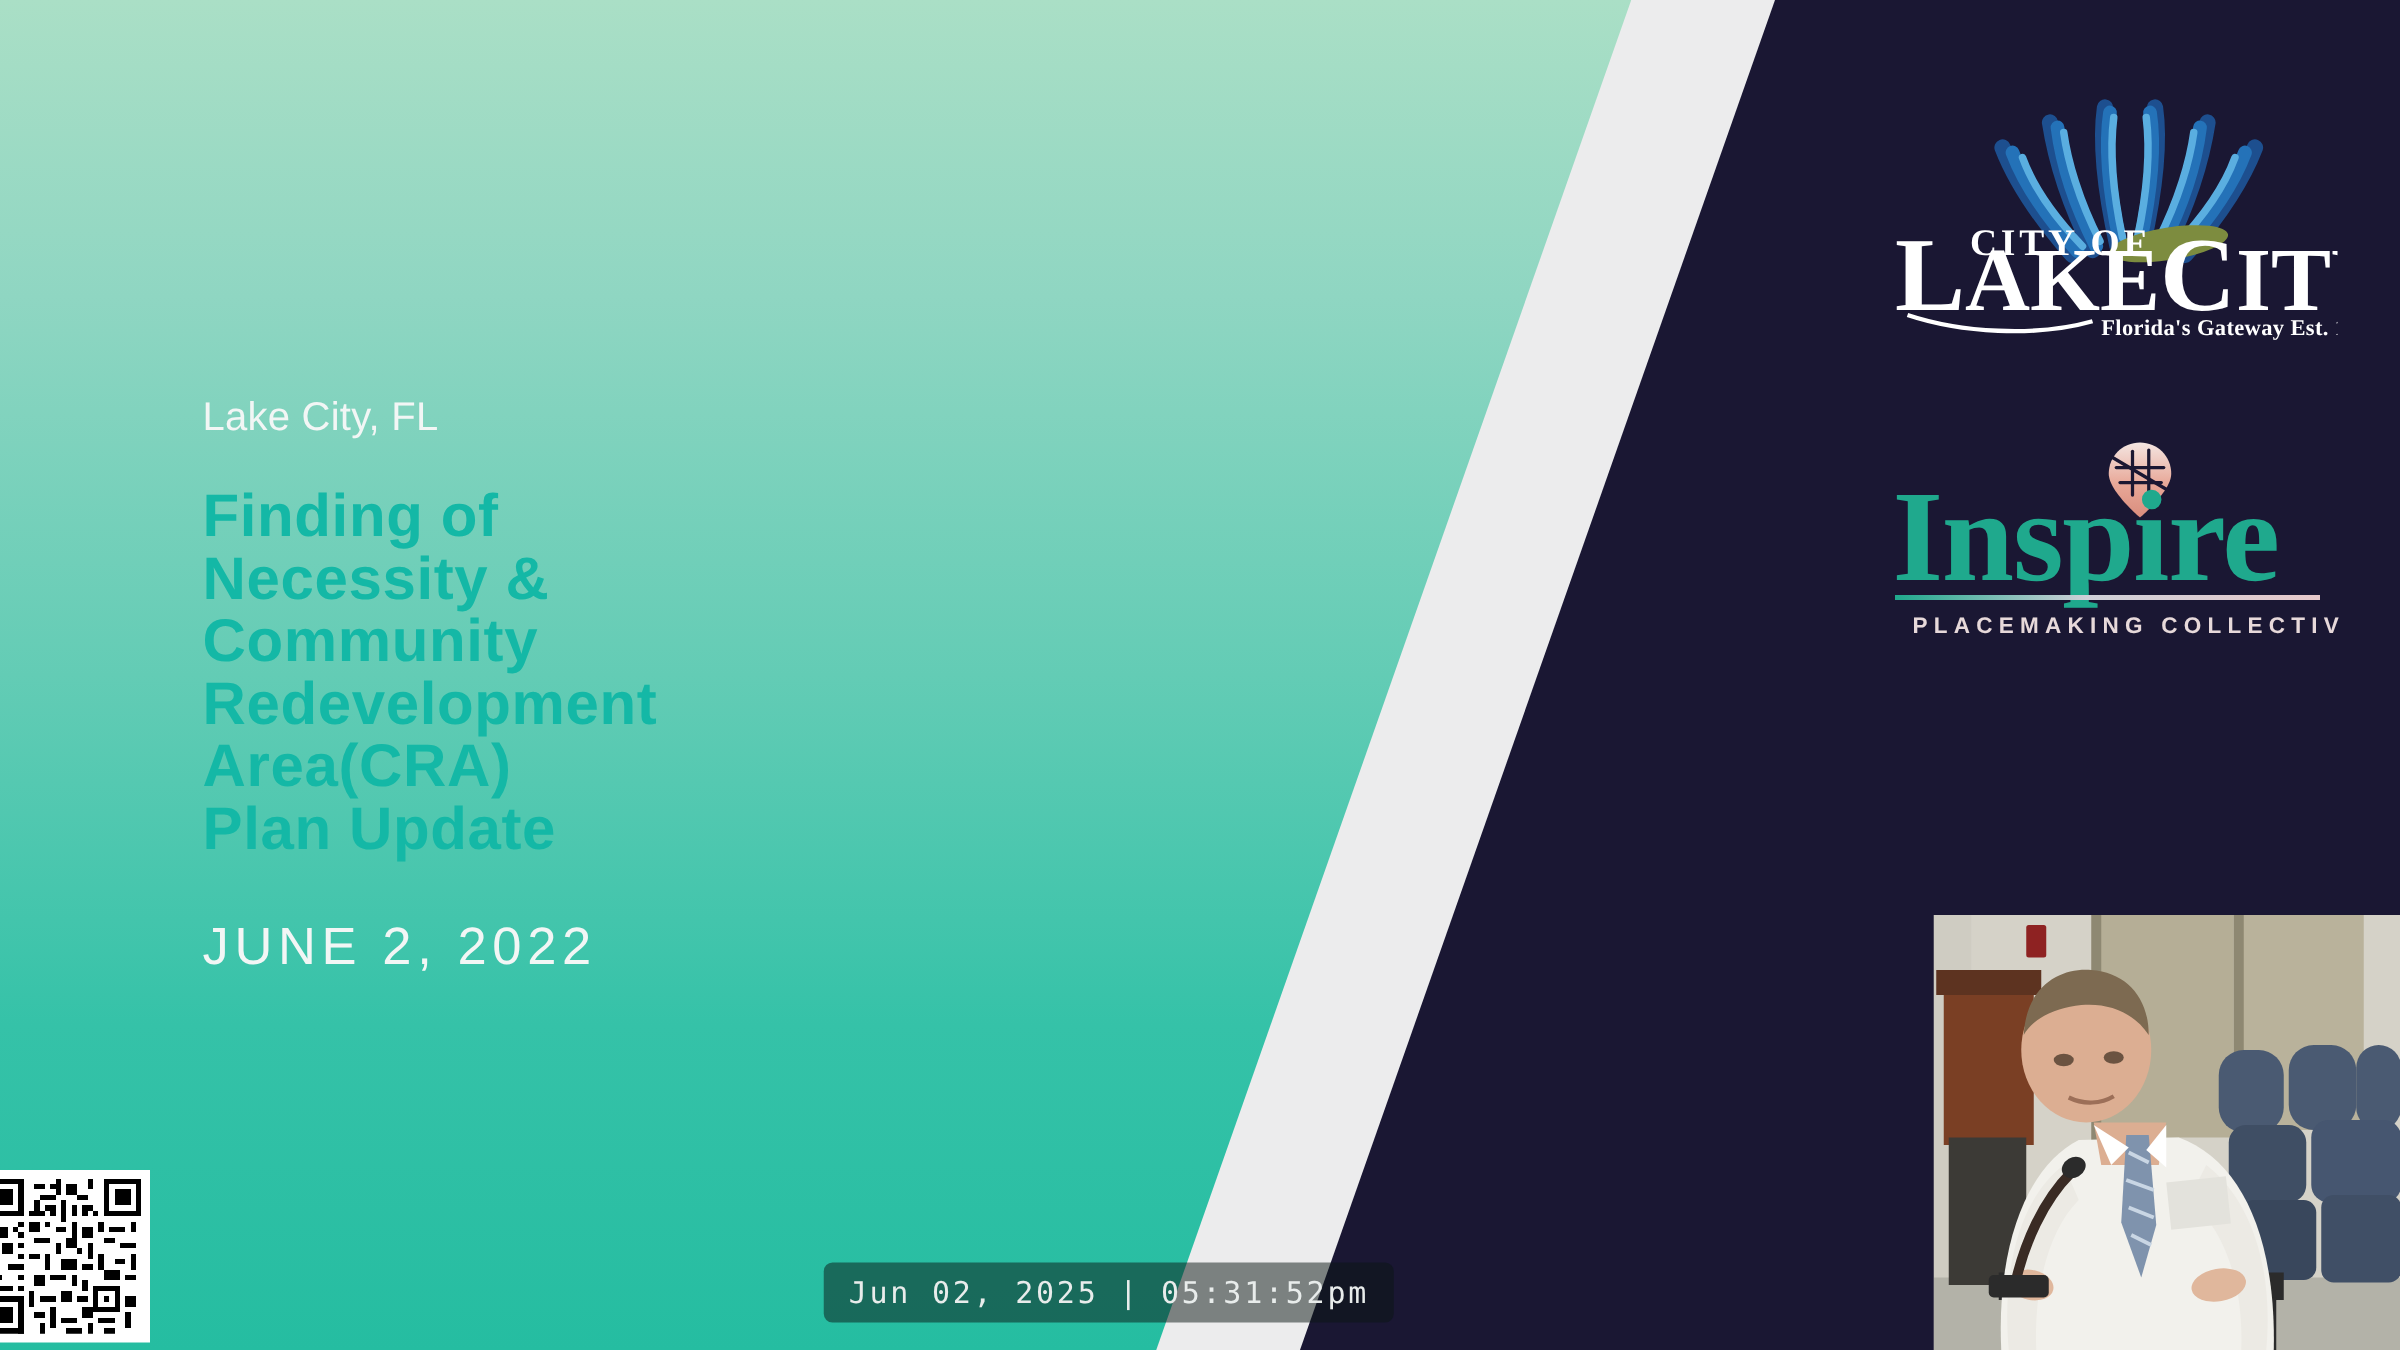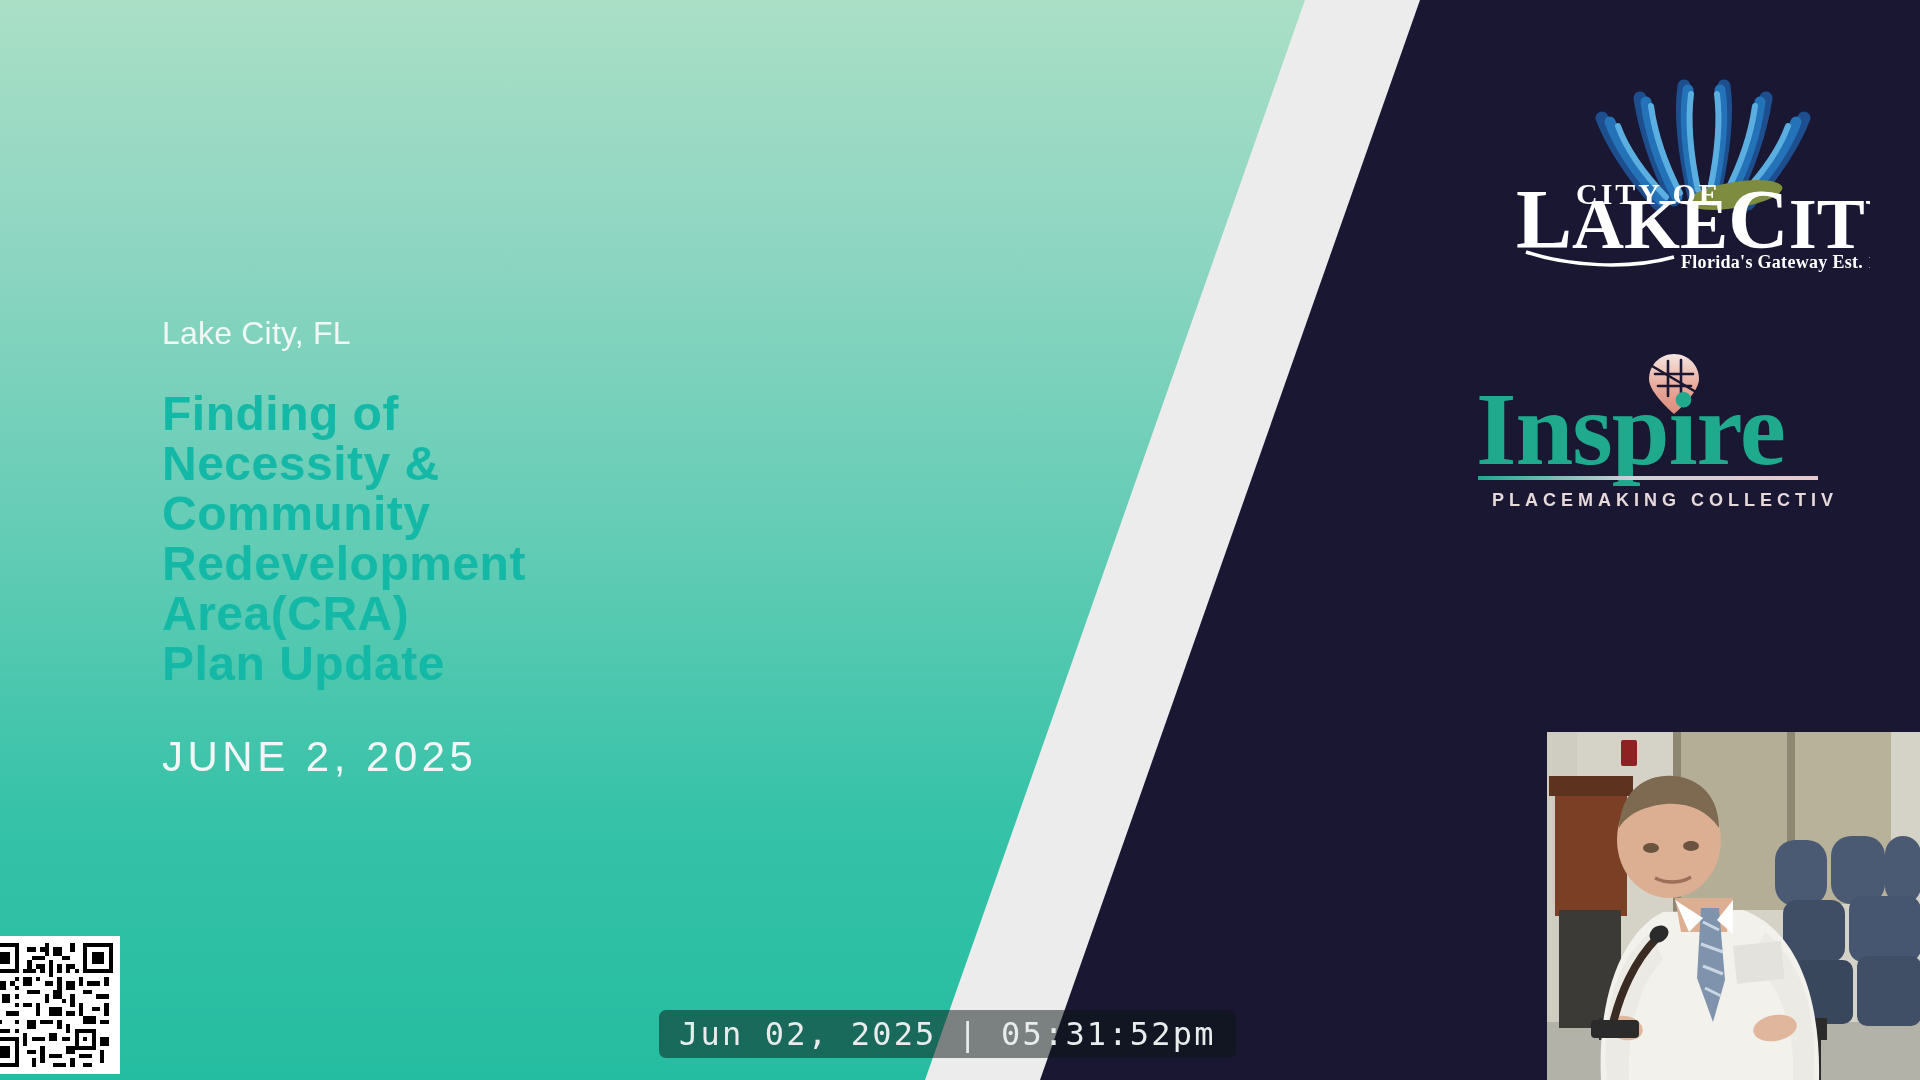--- a/index.html
+++ b/index.html
@@ -82,37 +82,37 @@
   .timestamp {
     position:absolute;
     left:659px; bottom:22px;
     height:48px;
     padding:0 20px;
     display:flex; align-items:center;
     background:rgba(10,22,20,0.50);
     border-radius:7px;
     color:#e8eceb;
     font-family:"DejaVu Sans Mono", monospace;
-    font-size:32px;
+    font-size:24px;
     letter-spacing:2.2px;
     white-space:pre;
   }
 
   
   .lc-logo {
     position:absolute;
     left:1498px; top:52px;
     width:372px; height:222px;
   }
   .lc-logo svg { display:block; width:100%; height:100%; }
 
   
   .inspire-logo {
     position:absolute;
-    left:1462px; top:348px;
+    left:1500px; top:348px;
     width:372px; height:168px;
   }
   .inspire-logo svg { display:block; width:100%; height:100%; }
 
   
   .pip {
     position:absolute;
     left:1547px; top:732px;
     width:373px; height:348px;
     overflow:hidden;
@@ -132,21 +132,21 @@
   <div class="slide"></div>
 
   <div class="slide-text">
     <div class="eyebrow">Lake City, FL</div>
     <div class="headline">Finding of
 Necessity &amp;
 Community
 Redevelopment
 Area(CRA)
 Plan Update</div>
-    <div class="date-line">JUNE 2, 2025</div>
+    <div class="date-line">JUNE 2, 2022</div>
   </div>
 
   <div class="qr-wrap">
     <svg viewBox="0 0 29 29" shape-rendering="crispEdges">
       <rect width="29" height="29" fill="#ffffff"></rect>
       <g fill="#000000">
 
         <rect x="0" y="0" width="7" height="1"></rect>
           <rect x="0" y="6" width="7" height="1"></rect>
         <rect x="0" y="0" width="1" height="7"></rect>

